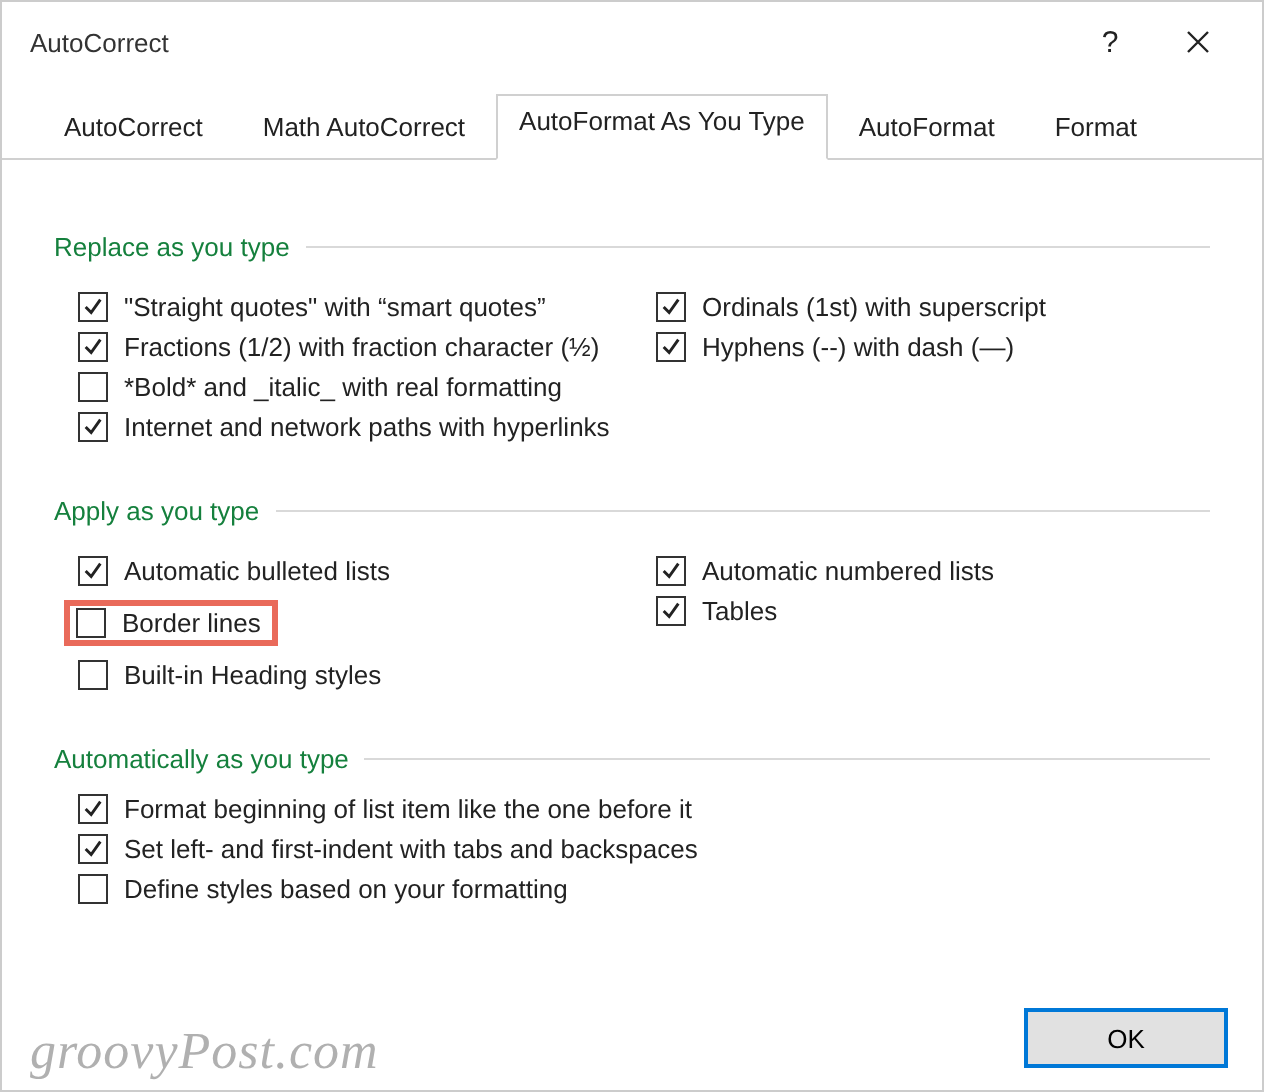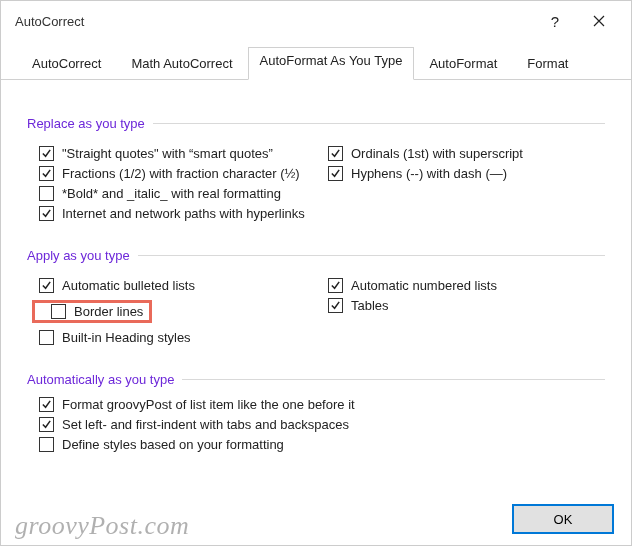--- a/index.html
+++ b/index.html
@@ -76,21 +76,21 @@
   .checkbox-row {
     display: flex;
     align-items: center;
     gap: 8px;
     margin: 5px 0 5px 12px;
     font-size: 13px;
     color: #222;
   }
   .checkbox-row.highlighted {
     border: 3px solid #e96a5a;
-    padding: 1px 6px 1px 16px;
+    padding: 1px 6px 1px 3px;
     margin: 2px 0 2px 5px;
     display: inline-flex;
   }
   .chk {
     width: 15px;
     height: 15px;
     border: 1px solid #333;
     display: inline-flex;
     align-items: center;
     justify-content: center;
@@ -99,21 +99,21 @@
   .chk.checked svg { display: block; }
   .chk svg { display: none; width: 11px; height: 11px; }
   .section-title-line {
     display: flex;
     align-items: center;
     gap: 8px;
     margin: 22px 0 10px 0;
   }
   .section-title-line .lbl {
     font-size: 13px;
-    color: #6d28d9;
+    color: #15803d;
     white-space: nowrap;
   }
   .section-title-line .hr {
     flex: 1;
     border-top: 1px solid #d9d9d9;
     height: 1px;
   }
   .footer {
     position: absolute;
     bottom: 12px;
@@ -279,21 +279,21 @@
       <span class="lbl">Automatically as you type</span>
       <div class="hr"></div>
     </div>
     <div>
       <div class="checkbox-row">
         <span class="chk checked">
             <svg viewBox="0 0 12 12">
               <path d="M2 6 L5 9 L10 2" stroke="#222" stroke-width="1.6" fill="none"></path>
             </svg>
           </span>
-        <span>Format groovyPost of list item like the one before it</span>
+        <span>Format beginning of list item like the one before it</span>
       </div>
       <div class="checkbox-row">
         <span class="chk checked">
             <svg viewBox="0 0 12 12">
               <path d="M2 6 L5 9 L10 2" stroke="#222" stroke-width="1.6" fill="none"></path>
             </svg>
           </span>
         <span>Set left- and first-indent with tabs and backspaces</span>
       </div>
       <div class="checkbox-row">

